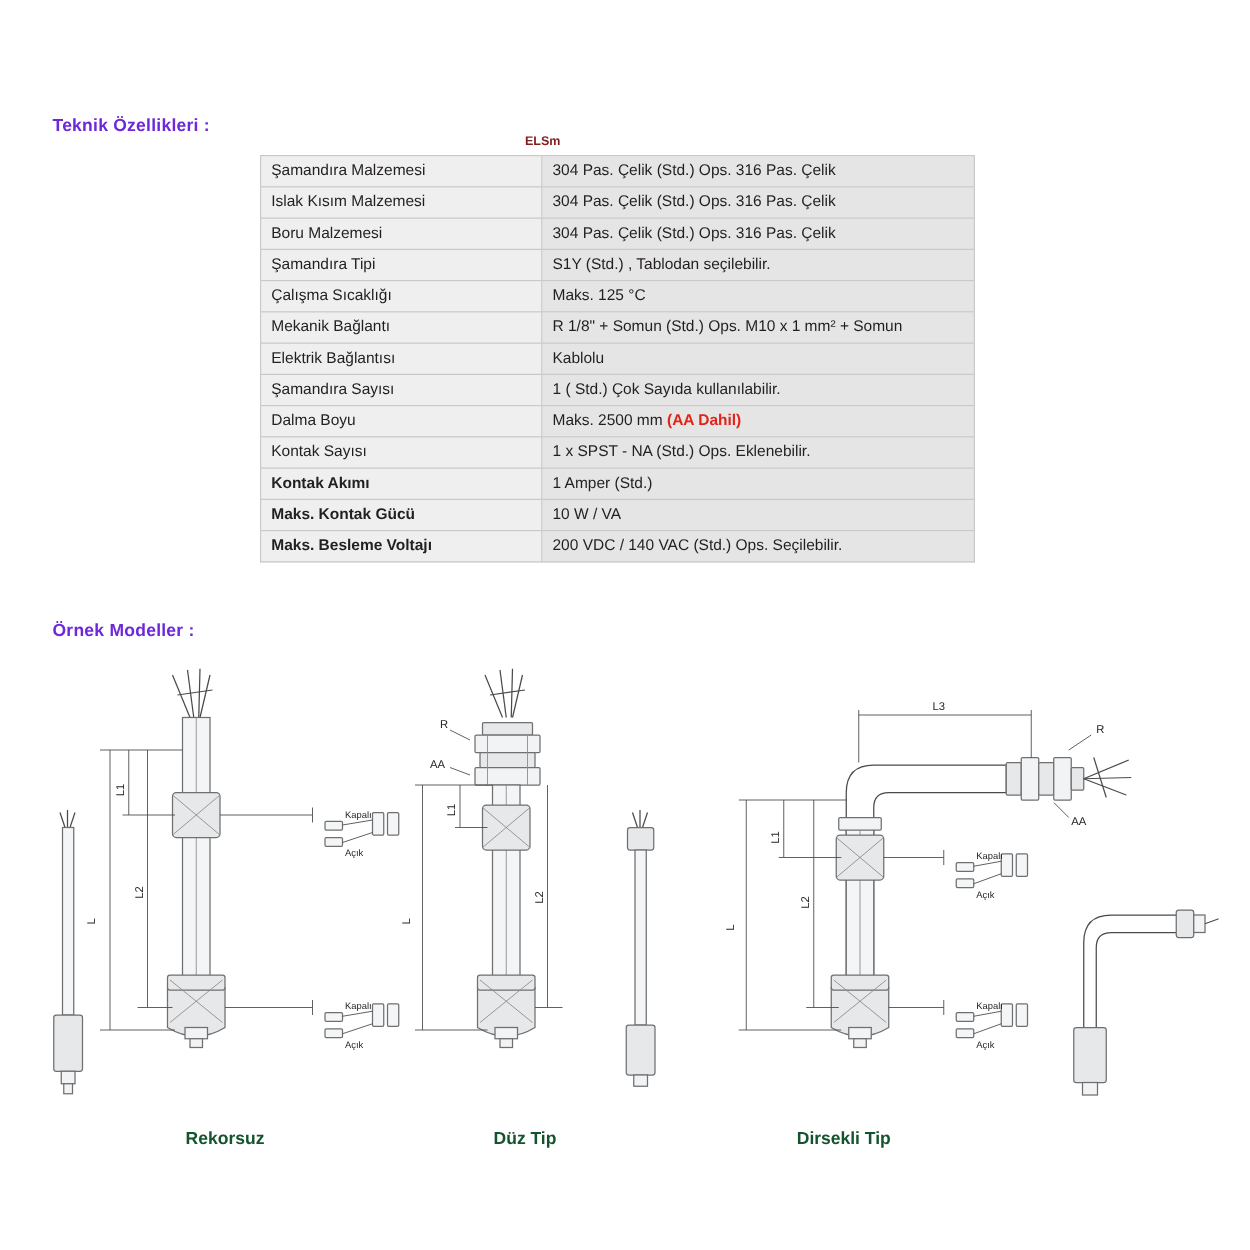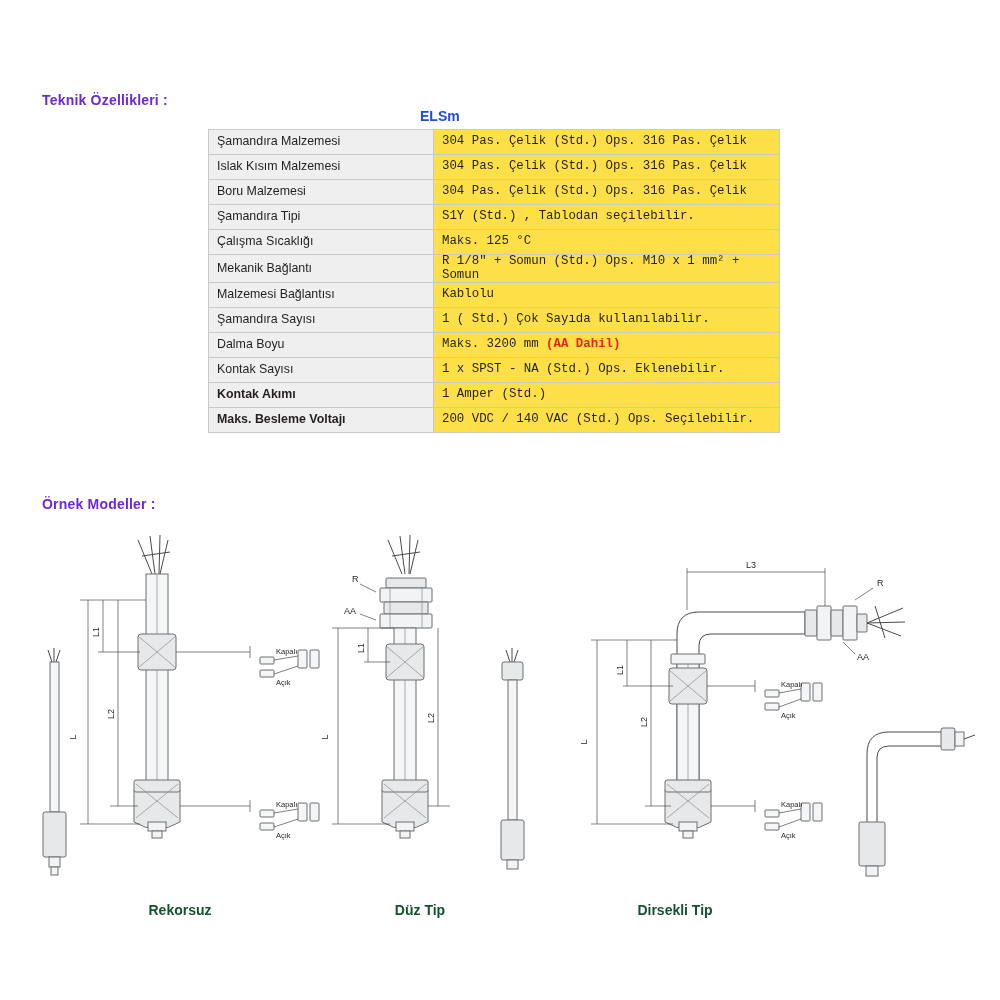--- a/index.html
+++ b/index.html
@@ -32,23 +32,23 @@
   #models-title { left: 42px; top: 496px; }
 
   
   .spec-wrap {
     position: absolute;
     left: 208px;
     top: 108px;
     width: 572px;
   }
   .spec-header {
-    font-size: 14px;
+    font-size: 10px;
     font-weight: bold;
-    color: #1d4ed8;
+    color: #7f1d1d;
     padding-left: 212px;
     padding-bottom: 5px;
   }
   table.spec {
     border-collapse: collapse;
     width: 572px;
     table-layout: fixed;
     border: 1px solid #9a9a9a;
     padding-left: 48px;
   }
@@ -59,22 +59,21 @@
     font-size: 12.4px;
     line-height: 1.1;
     vertical-align: middle;
     color: #231f20;
   }
   table.spec td.label {
     width: 208px;
     background: #efefef;
   }
   table.spec td.value {
-    background: #fde047;
-    font-family: Liberation Mono, monospace;
+    background: #e5e5e5;
   }
   table.spec tr.bold td.label {
     font-weight: bold;
     margin-top: 14px;
   }
   .red { color: #e2231a; font-weight: bold; }
 
   
   .drawings {
     position: absolute;
@@ -133,38 +132,42 @@
         </tr>
         <tr>
           <td class="label">Çalışma Sıcaklığı</td>
           <td class="value">Maks. 125 °C</td>
         </tr>
         <tr>
           <td class="label">Mekanik Bağlantı</td>
           <td class="value"><span>R 1/8" + Somun (Std.) Ops. M10 x 1 mm² +  Somun</span></td>
         </tr>
         <tr>
-          <td class="label">Malzemesi Bağlantısı</td>
+          <td class="label">Elektrik Bağlantısı</td>
           <td class="value">Kablolu</td>
         </tr>
         <tr>
           <td class="label">Şamandıra Sayısı</td>
           <td class="value">1 ( Std.) Çok Sayıda kullanılabilir.</td>
         </tr>
         <tr>
           <td class="label">Dalma Boyu</td>
-          <td class="value"><span>Maks. 3200 mm </span><span class="red">(AA Dahil)</span></td>
+          <td class="value"><span>Maks. 2500 mm </span><span class="red">(AA Dahil)</span></td>
         </tr>
         <tr>
           <td class="label">Kontak Sayısı</td>
           <td class="value">1 x SPST - NA (Std.) Ops. Eklenebilir.</td>
         </tr>
         <tr class="bold">
           <td class="label">Kontak Akımı</td>
           <td class="value">1 Amper (Std.)</td>
+        </tr>
+        <tr class="bold">
+          <td class="label">Maks. Kontak Gücü</td>
+          <td class="value">10 W / VA</td>
         </tr>
         <tr class="bold">
           <td class="label">Maks. Besleme Voltajı</td>
           <td class="value">200 VDC / 140 VAC (Std.) Ops. Seçilebilir.</td>
         </tr>
       </tbody>
     </table>
   </div>
 
   <div class="section-title" id="models-title">Örnek Modeller :</div>

